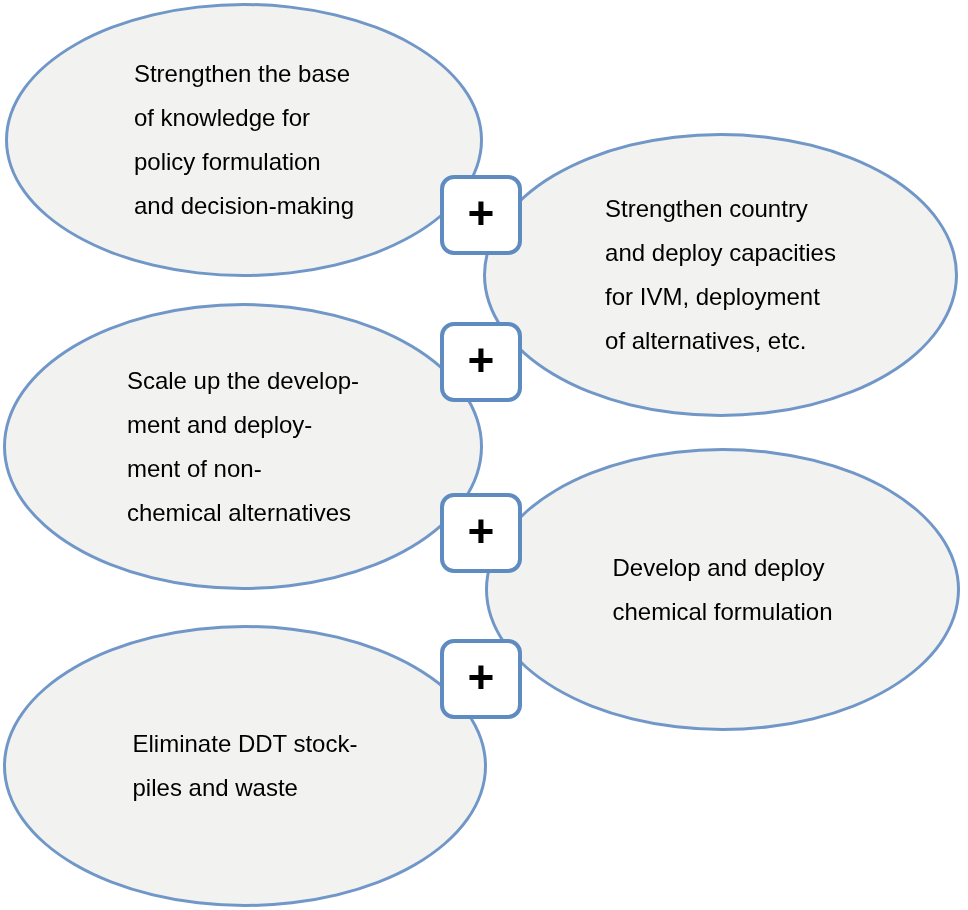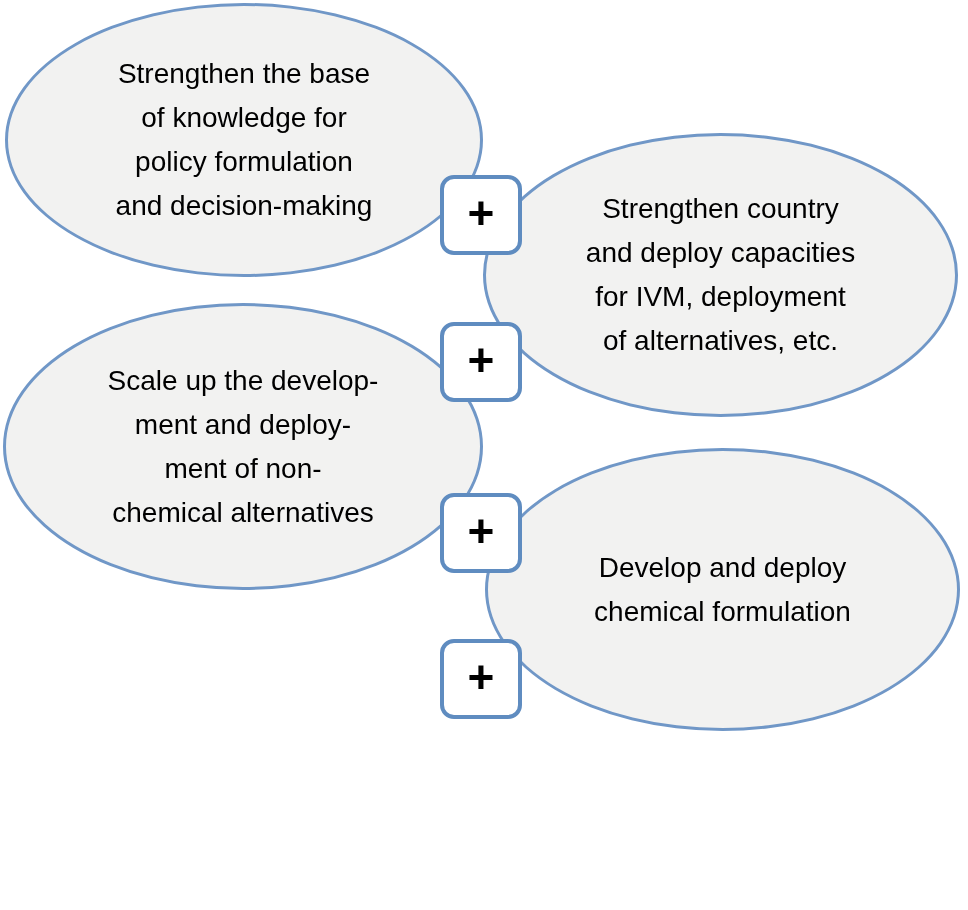--- a/index.html
+++ b/index.html
@@ -25,22 +25,22 @@
     border-radius: 50%;
     background: var(--ellipse-fill);
     border: 3.5px solid var(--ellipse-border);
     display: flex;
     align-items: center;
     justify-content: center;
     z-index: 1;
   }
   .node-text {
     white-space: pre-line;
-    text-align: center;
-    font-size: 28px;
+    text-align: left;
+    font-size: 24px;
     line-height: 44px;
     color: var(--text-color);
   }
   .plus-box {
     position: absolute;
     box-sizing: border-box;
     width: 82px;
     height: 80px;
     background: var(--box-fill);
     border: 4px solid var(--box-border);
@@ -82,20 +82,24 @@
 ment and deploy-
 ment of non-
 chemical alternatives</div>
   </div>
 
   <div class="ellipse" style="left:485px; top:448px; width:475px; height:283px;">
     <div class="node-text">Develop and deploy
 chemical formulation</div>
   </div>
 
+  <div class="ellipse" style="left:3px; top:625px; width:484px; height:282px;">
+    <div class="node-text">Eliminate DDT stock-
+piles and waste</div>
+  </div>
 
   <div class="plus-box" style="left:440px; top:175px;">
     <span class="plus">+</span>
   </div>
 
   <div class="plus-box" style="left:440px; top:322px;">
     <span class="plus">+</span>
   </div>
 
   <div class="plus-box" style="left:440px; top:493px;">

